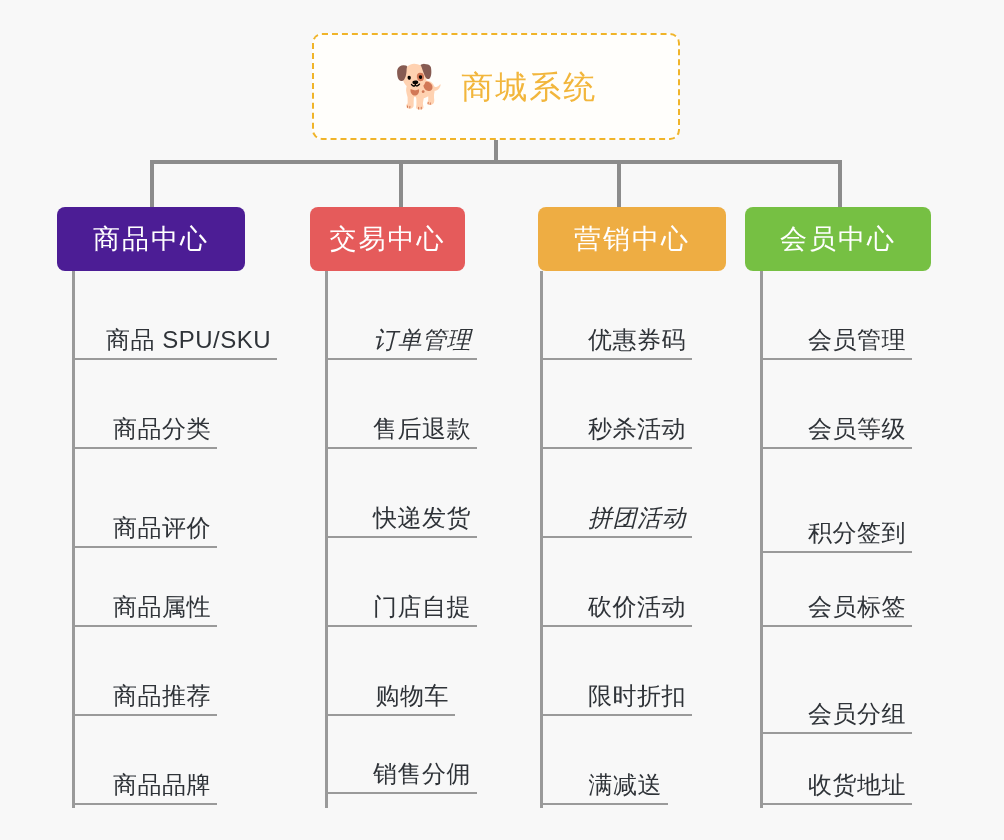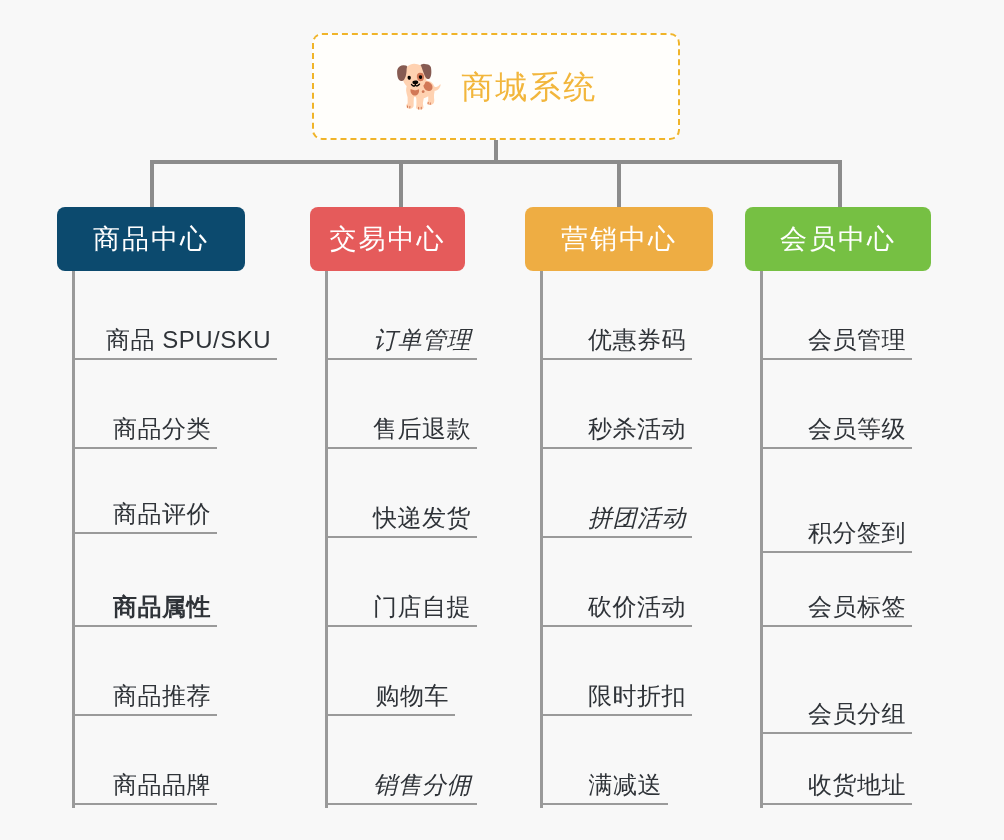--- a/index.html
+++ b/index.html
@@ -114,34 +114,34 @@
   </div>
 
   <div class="conn conn-v" style="left:494px; top:140px; height:24px;"></div>
   <div class="conn conn-h" style="left:150px; top:160px; width:692px;"></div>
   <div class="conn conn-v" style="left:150px; top:160px; height:47px;"></div>
   <div class="conn conn-v" style="left:399px; top:160px; height:47px;"></div>
   <div class="conn conn-v" style="left:617px; top:160px; height:47px;"></div>
   <div class="conn conn-v" style="left:838px; top:160px; height:47px;"></div>
 
   <div class="column" style="left:57px; width:188px;">
-    <div class="cat-header" style="width:188px; background:#0c4a6e;">
+    <div class="cat-header" style="width:188px; background:#4c1d95;">
       <span>商品中心</span>
     </div>
     <div class="trunk" style="height:537px;"></div>
     <div class="leaf" style="top:64px;  width:205px;">
         <span class="leaf-label">商品 SPU/SKU</span>
       </div>
     <div class="leaf" style="top:153px; width:145px;">
         <span class="leaf-label">商品分类</span>
       </div>
-    <div class="leaf" style="top:238px; width:145px;">
+    <div class="leaf" style="top:252px; width:145px;">
         <span class="leaf-label">商品评价</span>
       </div>
-    <div class="leaf" style="top:331px; width:145px;font-weight:bold;">
+    <div class="leaf" style="top:331px; width:145px;">
         <span class="leaf-label">商品属性</span>
       </div>
     <div class="leaf" style="top:420px; width:145px;padding-left:13px;">
         <span class="leaf-label">商品推荐</span>
       </div>
     <div class="leaf" style="top:509px; width:145px;">
         <span class="leaf-label">商品品牌</span>
       </div>
   </div>
 
@@ -158,27 +158,27 @@
       </div>
     <div class="leaf" style="top:242px; width:152px;">
         <span class="leaf-label">快递发货</span>
       </div>
     <div class="leaf" style="top:331px; width:152px;">
         <span class="leaf-label">门店自提</span>
       </div>
     <div class="leaf" style="top:420px; width:130px;">
         <span class="leaf-label">购物车</span>
       </div>
-    <div class="leaf" style="top:509px; width:152px;font-style:italic;">
+    <div class="leaf" style="top:498px; width:152px;">
         <span class="leaf-label">销售分佣</span>
       </div>
   </div>
 
   <div class="column" style="left:525px; width:188px;">
-    <div class="cat-header" style="width:188px; background:#eead43;">
+    <div class="cat-header" style="width:188px; background:#eead43;margin-left:13px;">
       <span>营销中心</span>
     </div>
     <div class="trunk" style="height:537px;"></div>
     <div class="leaf" style="top:64px;  width:152px;">
         <span class="leaf-label">优惠券码</span>
       </div>
     <div class="leaf" style="top:153px; width:152px;">
         <span class="leaf-label">秒杀活动</span>
       </div>
     <div class="leaf" style="top:242px; width:152px;font-style:italic;">

